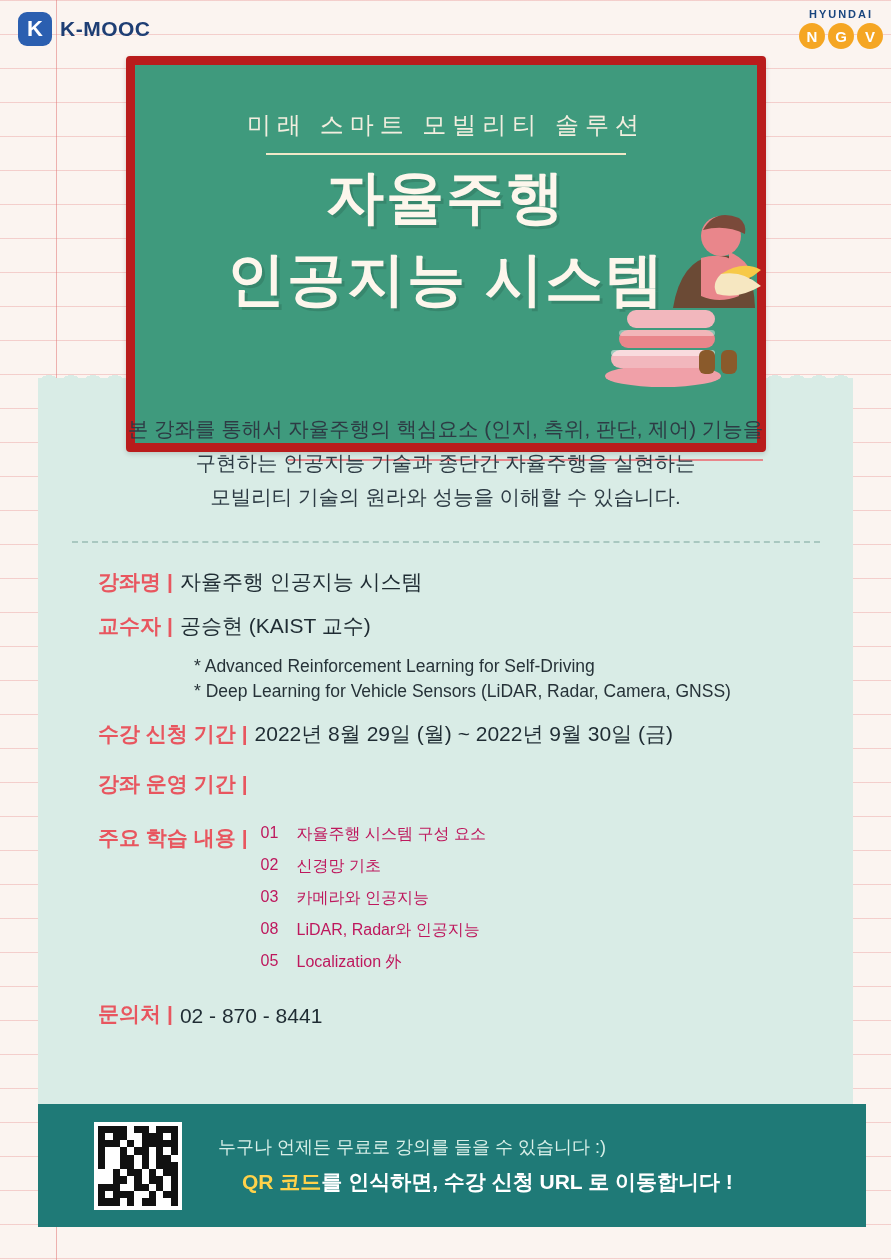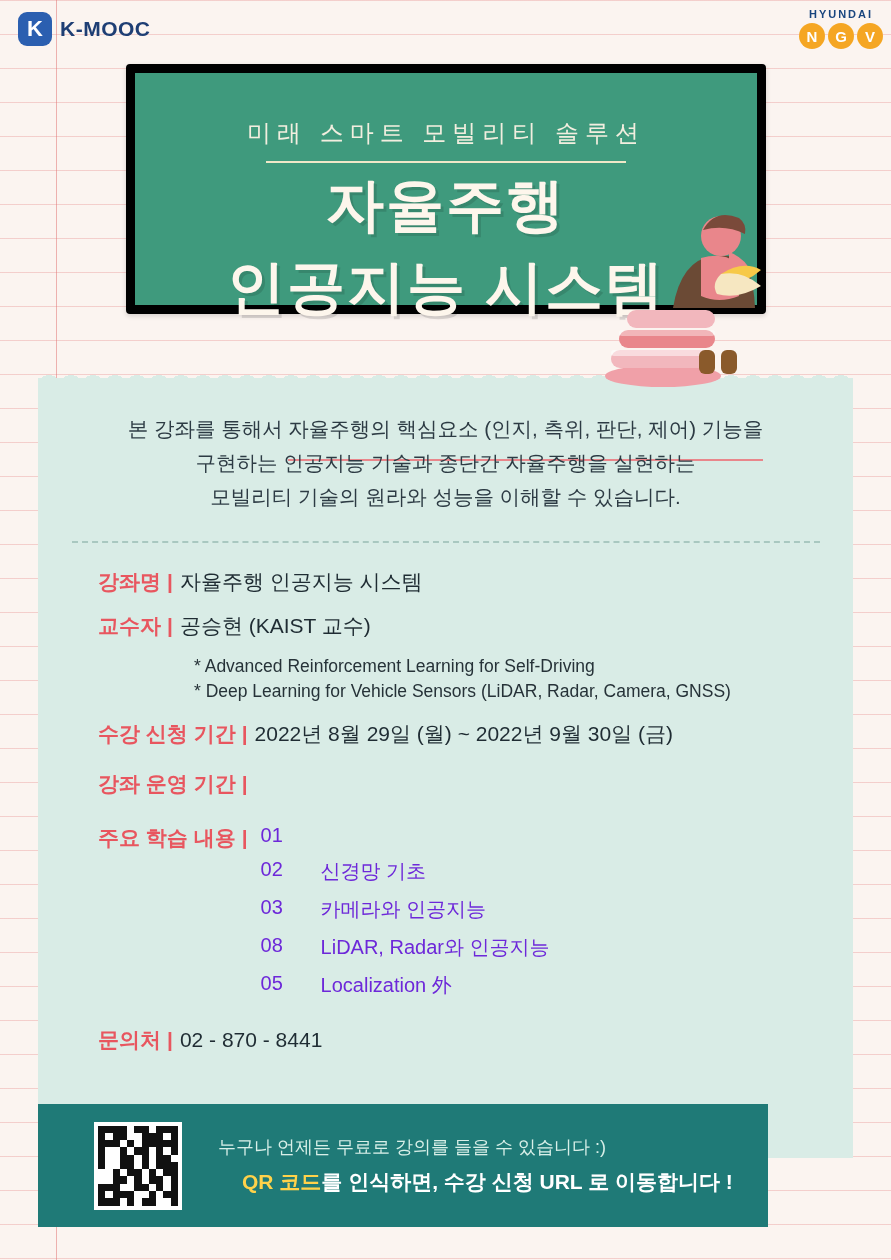--- a/index.html
+++ b/index.html
@@ -59,23 +59,23 @@
   }
   #hyundai .ngv span {
     width: 26px; height: 26px; border-radius: 50%;
     background: #f5a623; color: #fff;
     font-size: 15px; font-weight: bold;
     display: flex; align-items: center; justify-content: center;
   }
 
   
   #board {
-    position: absolute; left: 126px; top: 64px; width: 640px; height: 250px;
+    position: absolute; left: 126px; top: 56px; width: 640px; height: 396px;
     background: #3f9a7d;
-    border: 9px solid #000000;
+    border: 9px solid #b91c1c;
     border-radius: 4px;
     z-index: 2;
     box-shadow: 0 2px 5px rgba(0,0,0,0.15);
   }
   #board .subtitle {
     margin-top: 44px;
     text-align: center;
     color: #f2eedf;
     font-size: 24px;
     letter-spacing: 6px;
@@ -125,41 +125,41 @@
     border-top: 2px dashed #a9c8c0;
     z-index: 3;
   }
 
   
   #details {
     position: absolute; left: 98px; top: 568px; width: 740px;
     z-index: 3;
     color: #233238;
   }
-  .row { display: flex; align-items: center; margin-bottom: 16px; }
+  .row { display: flex; align-items: flex-end; margin-bottom: 16px; }
   .row .label {
     color: #e8565f; font-weight: bold; font-size: 21px;
     white-space: nowrap; flex: 0 0 auto;
   }
   .row .label .bar { color: #e8565f; margin: 0 7px 0 6px; }
   .row .value { font-size: 21px; color: #1f2c33; }
   .sub {
     font-size: 17.5px; color: #263238; margin-top: 7px; margin-left: 96px;
   }
   .sub + .sub { margin-top: 4px; }
   .toc { margin-left: 6px; }
   .toc .toc-item {
-    display: flex; font-size: 20px; margin-bottom: 11px; color: #6d28d9; gap: 24px;
+    display: flex; font-size: 16px; margin-bottom: 11px; color: #be185d;
   }
   .toc .toc-num { width: 36px; font-weight: normal; }
   .row.toc-row { align-items: flex-start; }
 
   
   #footer {
-    position: absolute; left: 38px; top: 1104px; width: 730px; height: 123px;
+    position: absolute; left: 38px; top: 1104px; width: 828px; height: 123px;
     background: #1f7a77;
     z-index: 3;
     display: flex; align-items: center;
   }
   #qr {
     width: 88px; height: 88px; margin-left: 56px; background: #fff; padding: 4px;
     flex: 0 0 auto;
   }
   #qr .qr-grid {
     width: 100%; height: 100%;
@@ -262,20 +262,21 @@
     </div>
   </div>
 
   <div class="row toc-row" style="margin-top:26px">
     <div class="label">
       <span>주요 학습 내용</span><span class="bar">|</span>
     </div>
     <div class="toc">
       <div class="toc-item">
         <span class="toc-num">01</span>
+        <span>자율주행 시스템 구성 요소</span>
       </div>
       <div class="toc-item">
         <span class="toc-num">02</span>
         <span>신경망 기초</span>
       </div>
       <div class="toc-item">
         <span class="toc-num">03</span>
         <span>카메라와 인공지능</span>
       </div>
       <div class="toc-item">

